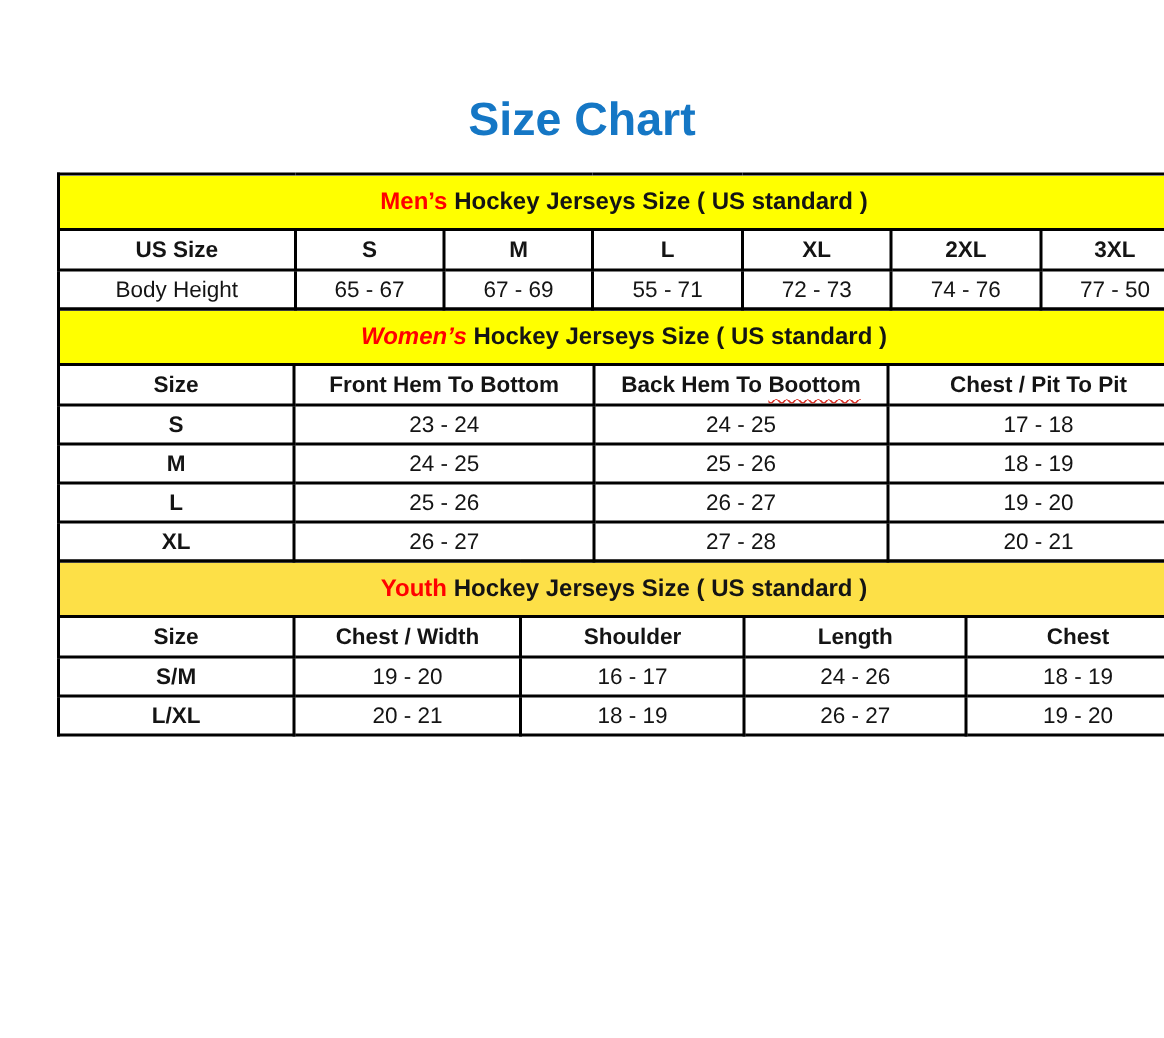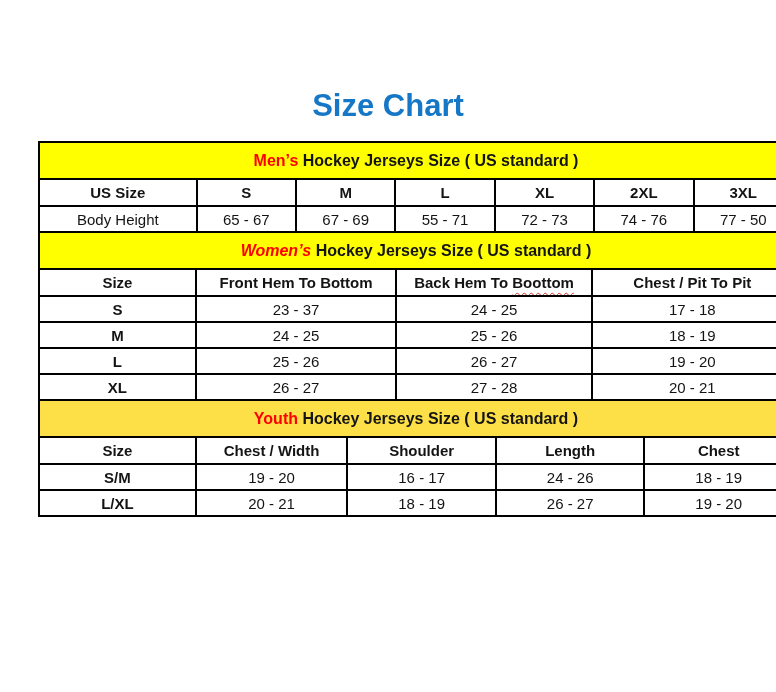--- a/index.html
+++ b/index.html
@@ -10,21 +10,21 @@
   }
   .page {
     position: relative;
     width: 776px;
     height: 692px;
     background: #ffffff;
     overflow: hidden;
   }
   .title {
     margin: 0;
-    padding-top: 89px;
+    padding-top: 63px;
     text-align: center;
     font-size: 31px;
     line-height: 1.1;
     font-weight: bold;
     letter-spacing: 0px;
     color: #1577C5;
   }
   .chart {
     margin: 18px 42px 0 38px;
     width: 696px;
@@ -120,21 +120,21 @@
             <td colspan="4" class="band" style="background: rgb(255, 255, 0);"><span class="red" style="color: rgb(255, 0, 0); font-style: italic;">Women’s</span><span> Hockey Jerseys Size ( US standard )</span></td>
           </tr>
           <tr>
             <td class="hdr">Size</td>
             <td class="hdr">Front Hem To Bottom</td>
             <td class="hdr">Back Hem To <span class="sq">Boottom</span></td>
             <td class="hdr">Chest / Pit To Pit</td>
           </tr>
           <tr>
             <td class="lbl b">S</td>
-            <td class="val">23 - 37</td>
+            <td class="val">23 - 24</td>
             <td class="val">24 - 25</td>
             <td class="val">17 - 18</td>
           </tr>
           <tr>
             <td class="lbl b">M</td>
             <td class="val">24 - 25</td>
             <td class="val">25 - 26</td>
             <td class="val">18 - 19</td>
           </tr>
           <tr>

